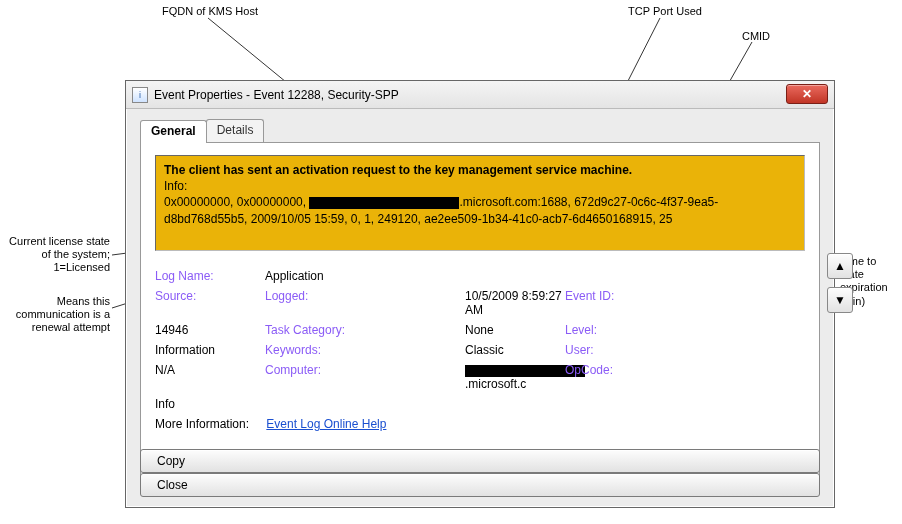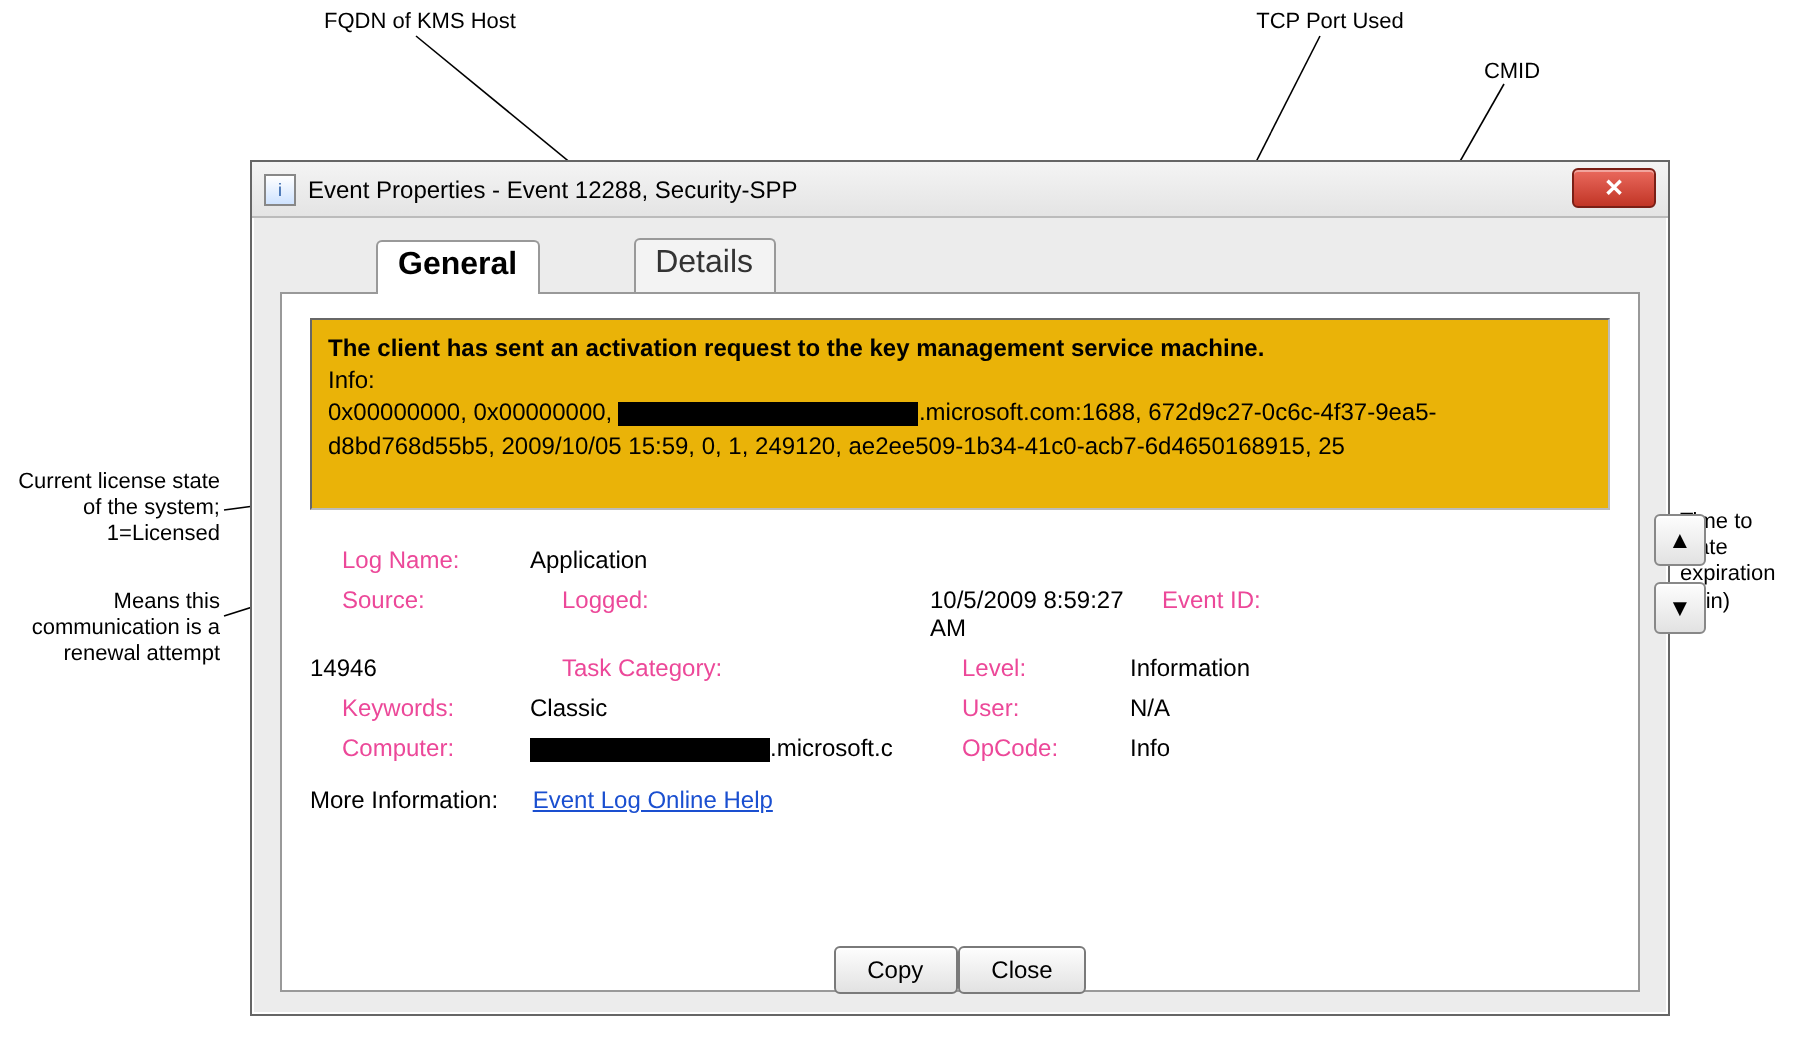--- a/index.html
+++ b/index.html
@@ -71,24 +71,23 @@
     display:flex;
     position:relative;
     z-index:2;
   }
   .tab {
     border:1px solid #999;
     border-bottom:none;
     padding:3px 10px 4px 10px;
     background:#f3f3f3;
     margin-right:-1px;
-    font-size:16px;
+    font-size:12px;
     border-top-left-radius:3px;
     border-top-right-radius:3px;
-    margin-left:48px;
   }
   .tab.active {
     background:#fff;
     position:relative;
     top:1px;
     padding-bottom:5px;
     font-weight:600;
     color:#000;
   }
   .tab.inactive { color:#333; }
@@ -109,42 +108,43 @@
     line-height:1.35;
   }
   .descbox .line1 { font-weight:bold; }
   .grid {
     margin-top:18px;
     display:grid;
     grid-template-columns:110px 200px 100px 190px;
     row-gap:6px;
     font-size:12px;
   }
-  .grid .lab { color:#ec4899;margin-left:16px; }
+  .grid .lab { color:#8b5cf6; }
   .grid .val { color:#000; }
   .moreinfo { margin-top:6px; }
   .moreinfo a { color:#1a4fd0; text-decoration:underline; }
   .navbtn {
     position:absolute;
     right:-34px;
     width:26px; height:26px;
     border:1px solid #888;
     background:linear-gradient(#fdfdfd,#e2e2e2);
     border-radius:3px;
     display:flex;align-items:center;justify-content:center;
     font-size:12px;
     box-shadow:inset 0 1px 0 #fff;
   }
   .navbtn.up { top:110px; }
   .navbtn.down { top:144px; }
   .bottombar {
     position:absolute;
     left:14px; right:14px; bottom:10px;
     display:flex;
-    justify-content:center;
+    justify-content:flex-end;
+    flex-direction:column;
   }
   .btn {
     border:1px solid #7a7a7a;
     background:linear-gradient(#fdfdfd,#e2e2e2);
     border-radius:3px;
     padding:4px 16px;
     font-size:12px;
     box-shadow:inset 0 1px 0 #fff;
   }
   .inline-redact { display:inline-block; width:150px; height:12px; background:#000; vertical-align:middle; }
@@ -199,20 +199,21 @@
         <div></div>
           <div></div>
 
         <div class="lab">Source:</div>
         <div class="lab">Logged:</div>
         <div class="val">10/5/2009 8:59:27 AM</div>
 
         <div class="lab">Event ID:</div>
         <div class="val">14946</div>
         <div class="lab">Task Category:</div>
+        <div class="val">None</div>
 
         <div class="lab">Level:</div>
         <div class="val">Information</div>
         <div class="lab">Keywords:</div>
         <div class="val">Classic</div>
 
         <div class="lab">User:</div>
         <div class="val">N/A</div>
         <div class="lab">Computer:</div>
         <div class="val">

